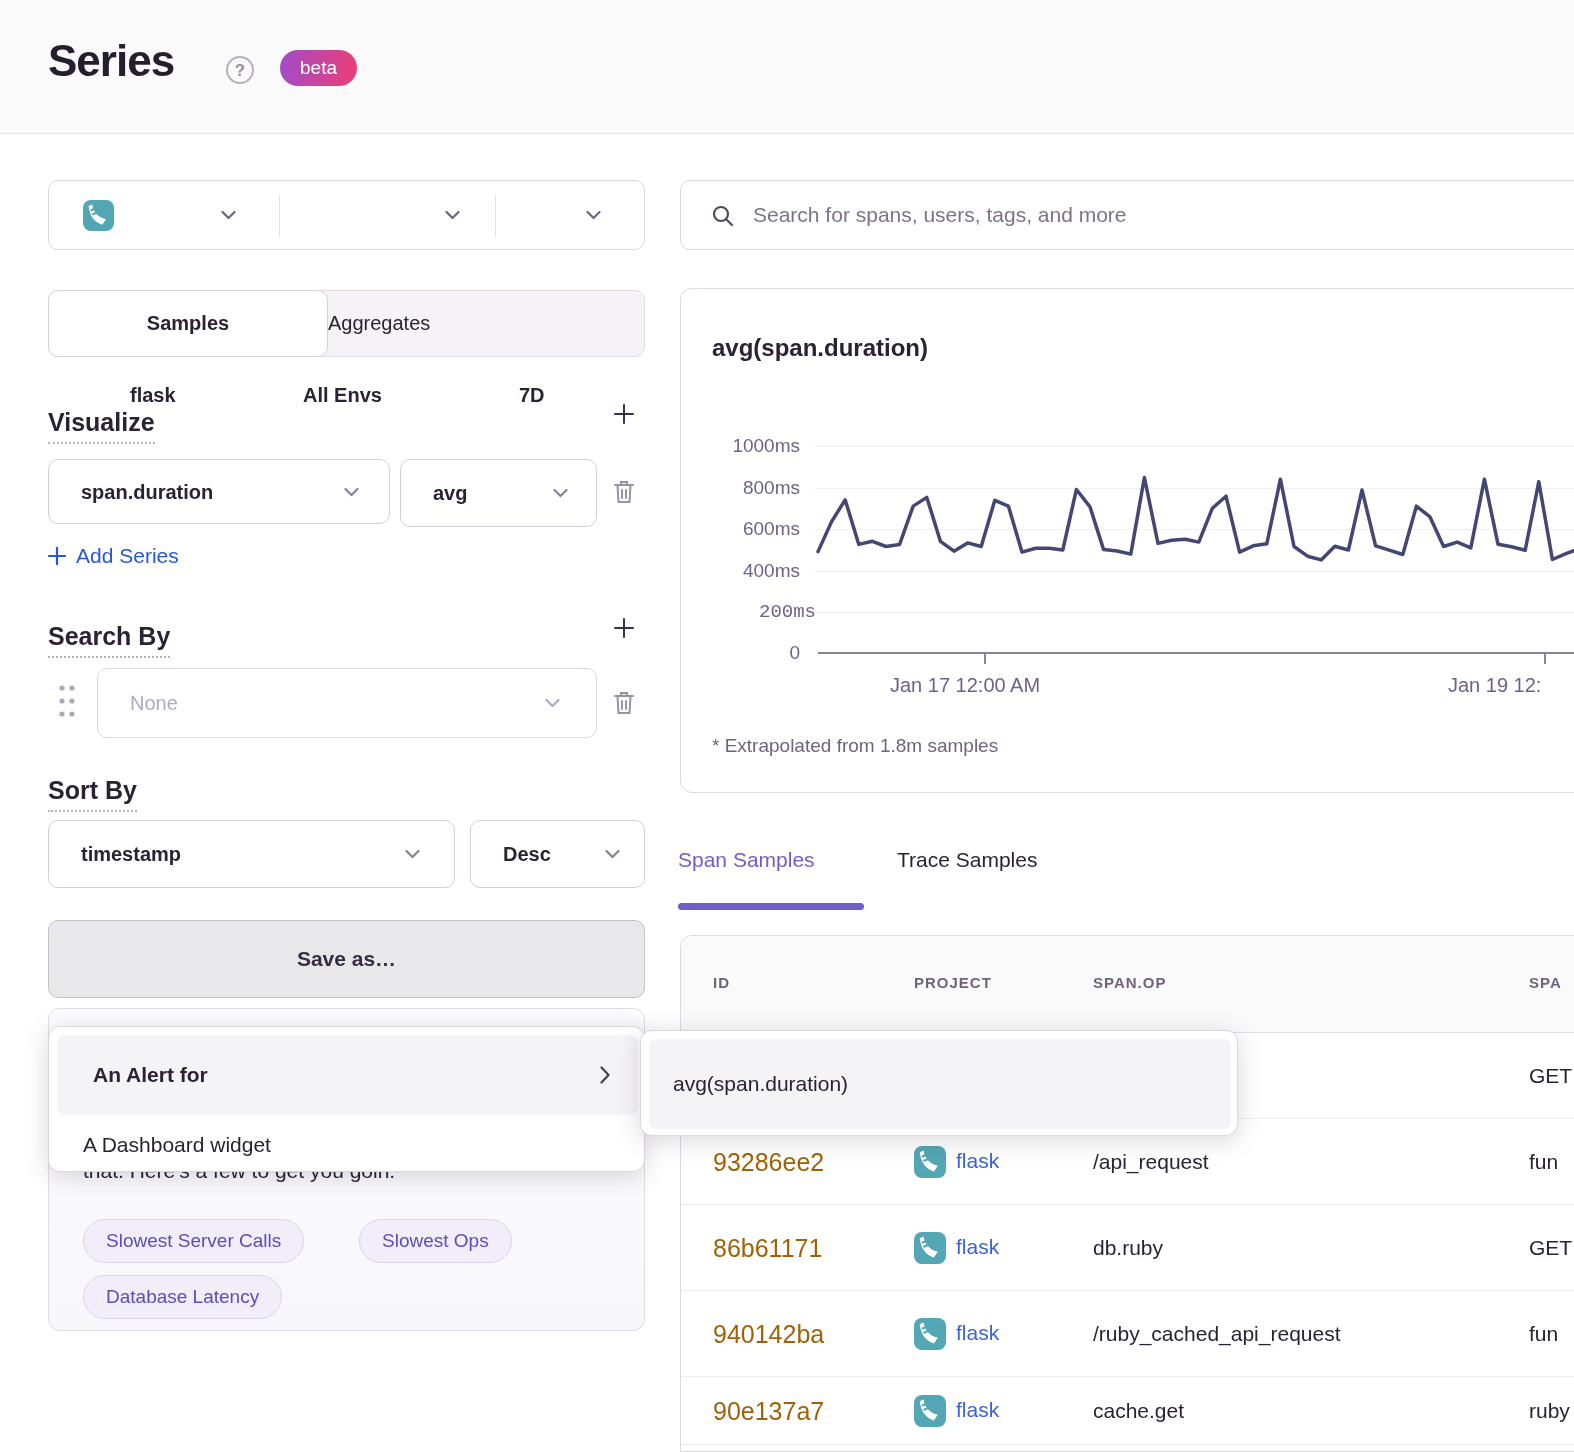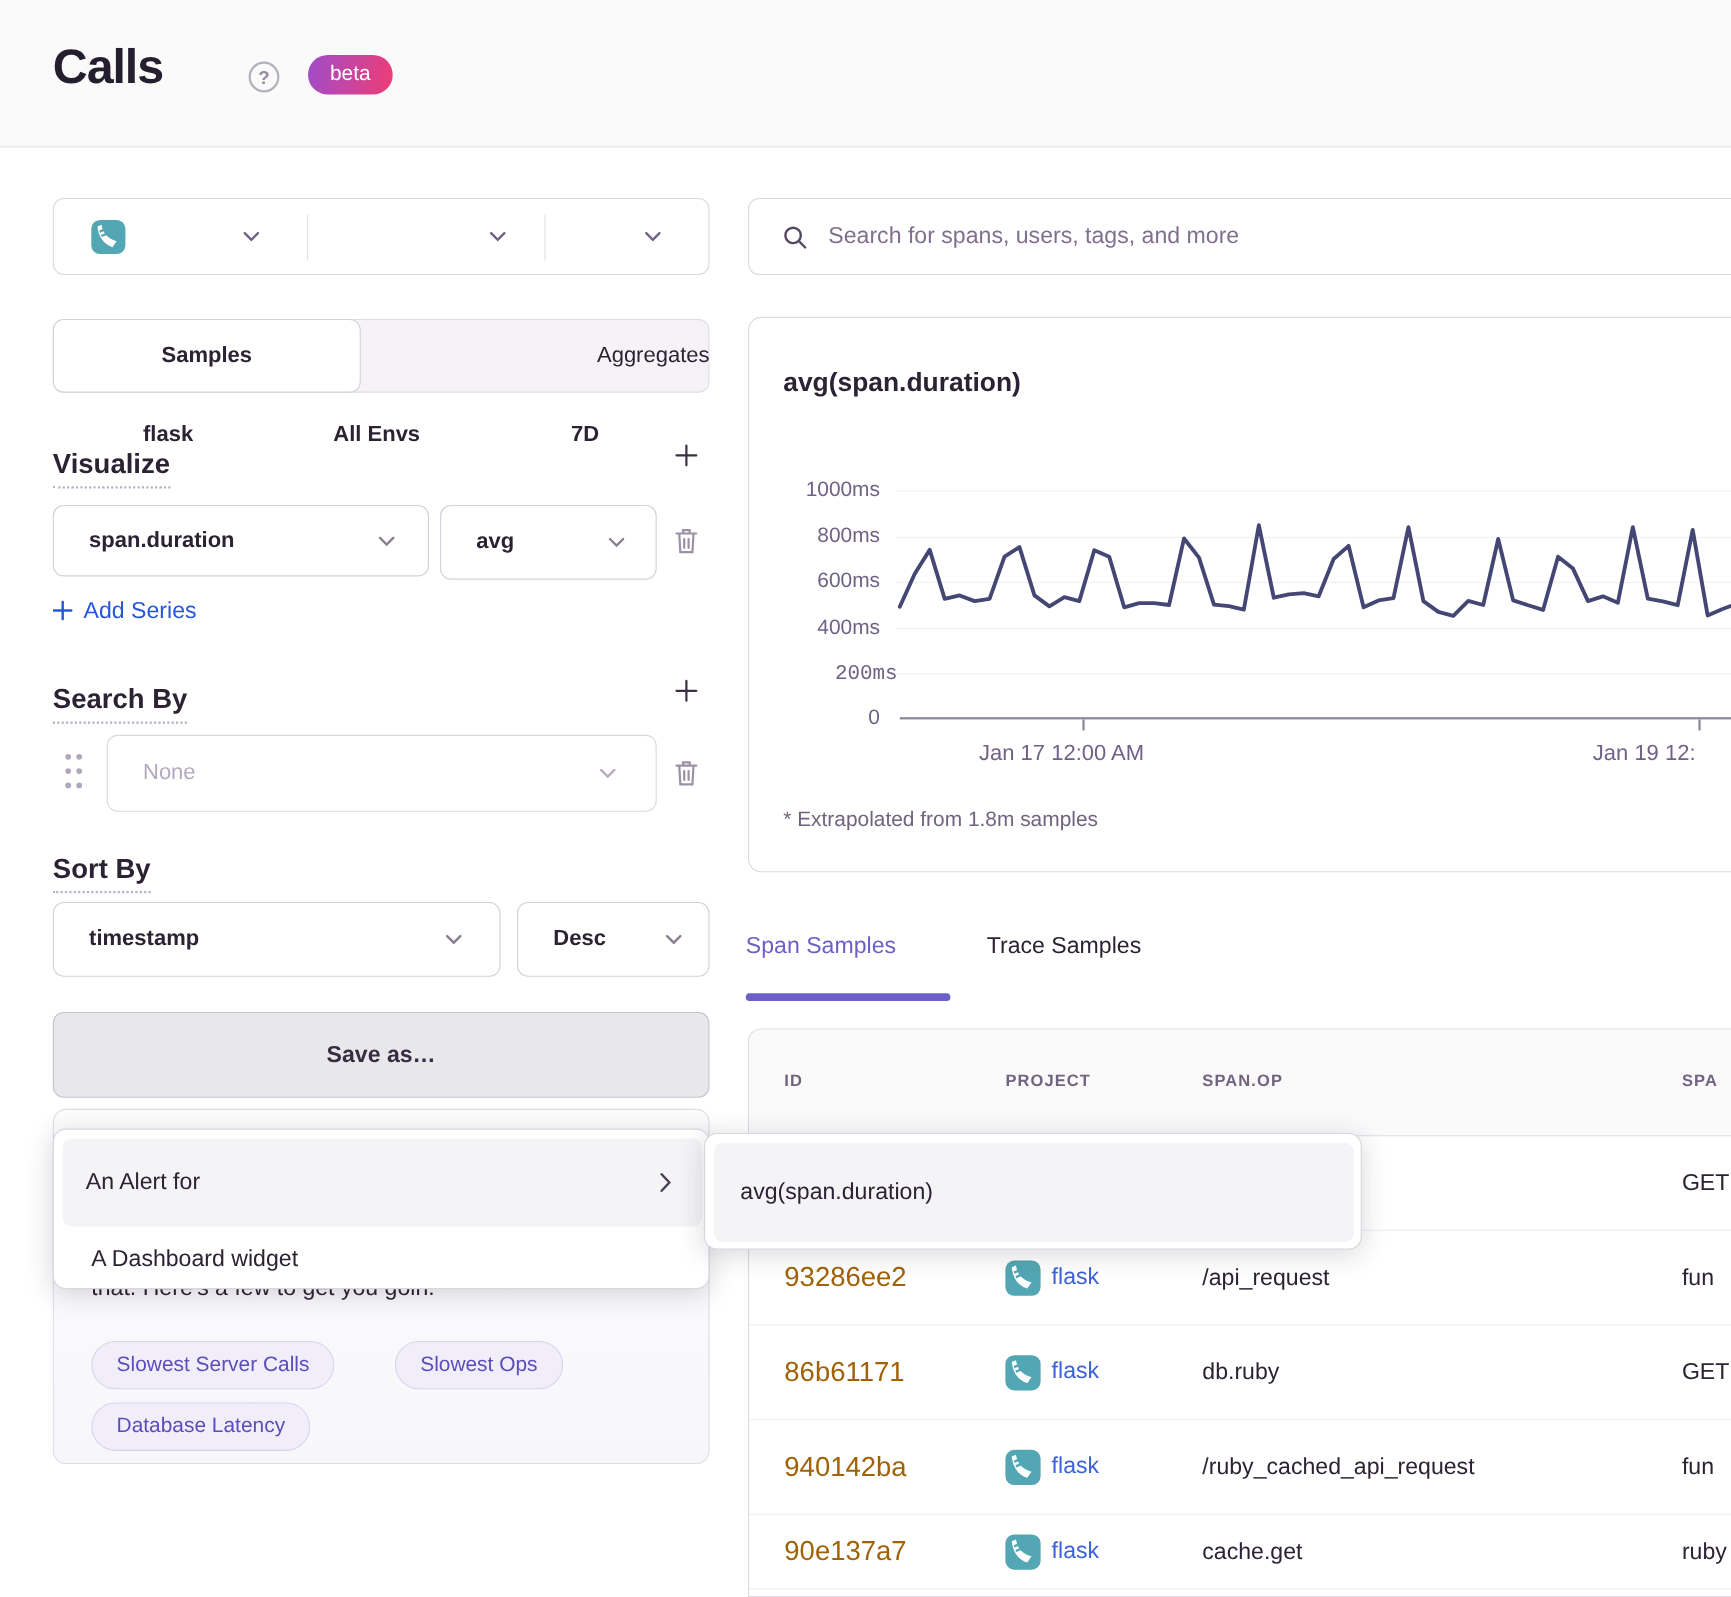--- a/index.html
+++ b/index.html
@@ -29,21 +29,21 @@
   
   .filterbar { left:48px; top:180px; width:597px; height:70px; }
   .fdiv { top:194px; width:1px; height:42px; background:#E3DFE7; }
   .flabel { top:203px; font-size:20px; font-weight:bold; }
   .platform { border-radius:8px; background:#53A6B4; }
 
   
   .toggle-wrap { left:48px; top:290px; width:597px; height:67px; background:#F5F3F7; border:1px solid #DFDBE4; border-radius:10px; }
   .toggle-active { left:48px; top:290px; width:280px; height:67px; background:#fff; border:1px solid #D6D1DB; border-radius:10px;
                    font-size:20px; font-weight:bold; text-align:center; line-height:65px; z-index:2; }
-  .toggle-idle { left:328px; top:290px; width:317px; height:67px; font-size:20px; text-align:right; line-height:67px; color:#2B2233; }
+  .toggle-idle { left:328px; top:290px; width:317px; height:67px; font-size:20px; text-align:left; line-height:67px; color:#2B2233; }
 
   
   .addseries { color:#2757D6; font-size:21px; }
   .chip { height:44px; line-height:42px; padding:0 22px; border-radius:22px; background:#F1EEFA;
           border:1px solid #D9D3EF; color:#5B4DBA; font-size:19px; display:inline-block; }
 
   
   .saveas { left:48px; top:920px; width:597px; height:78px; background:#E8E7EA; border:1px solid #C5C0CB; border-radius:10px;
             font-size:21px; font-weight:bold; text-align:center; line-height:76px; color:#362D42; }
   .menucard { background:#fff; border:1px solid #DAD5DF; border-radius:12px; box-shadow:0 4px 24px rgba(43,34,51,.18); }
@@ -89,21 +89,21 @@
 
   .submenu { left:640px; top:1030px; width:598px; height:106px; z-index:30; }
   .leftmenu { left:48px; top:1026px; width:597px; height:146px; z-index:20; }
 </style>
 </head>
 <body>
 
 <div id="stage">
 
   <div class="abs hdr">
-    <div class="abs title">Calls</div>
+    <div class="abs title">Series</div>
     <div class="abs help">?</div>
     <div class="abs beta">beta</div>
   </div>
 
   <div class="abs panel-border filterbar">
     <div class="abs platform" style="left:34px;top:19px;width:31px;height:31px;">
       <svg width="31" height="31" viewBox="0 0 24 24">
           <path fill="#fff" d="M7.2 3.4c.9 5.7 3.8 9.6 10.6 11.5l-2.9 4.2C8.5 17 5.2 12 4.3 4.6z"></path>
           <path fill="#53A6B4" d="M5.6 7.4l4.6-1.9.6 1.5-4.6 1.9zM6.8 10.5l4.8-2 .6 1.5-4.8 2z"></path>
         </svg>
@@ -204,21 +204,21 @@
 
   <div class="abs suggestcard">
     <div class="abs" style="left:34px;top:150px;font-size:21px;color:#2B2233;">that. Here's a few to get you goin.</div>
     <div class="abs chip" style="left:34px;top:210px;">Slowest Server Calls</div>
     <div class="abs chip" style="left:310px;top:210px;">Slowest Ops</div>
     <div class="abs chip" style="left:34px;top:266px;">Database Latency</div>
   </div>
 
   <div class="abs menucard leftmenu">
     <div class="menuitem menuhl" style="left:8px;top:8px;width:581px;height:80px;">
-      <span style="position:absolute;left:21px;top:50%;transform:translateY(-50%);">An Alert for</span>
+      <span style="position:absolute;left:36px;top:50%;transform:translateY(-50%);font-weight:bold;">An Alert for</span>
       <svg style="position:absolute;right:28px;top:50%;transform:translateY(-50%);" width="10" height="18" viewBox="0 0 10 18">
           <path d="M1.5 1.5l7 7.5-7 7.5" fill="none" stroke="#4A4055" stroke-width="2.2" stroke-linecap="round"></path>
         </svg>
     </div>
     <div class="menuitem" style="left:34px;top:96px;width:540px;height:44px;line-height:44px;">A Dashboard widget</div>
   </div>
 
   <div class="abs menucard submenu">
     <div class="menuitem menuhl" style="left:8px;top:8px;width:582px;height:90px;">
       <span style="position:absolute;left:24px;top:50%;transform:translateY(-50%);">avg(span.duration)</span>

